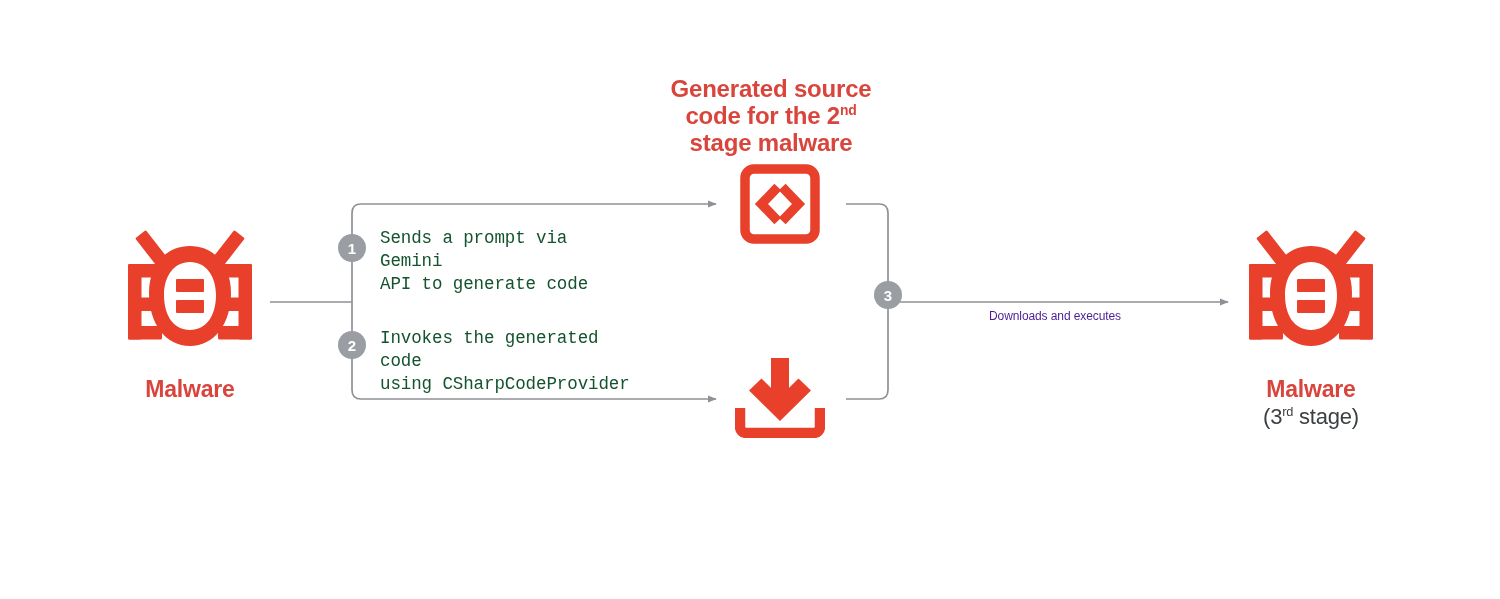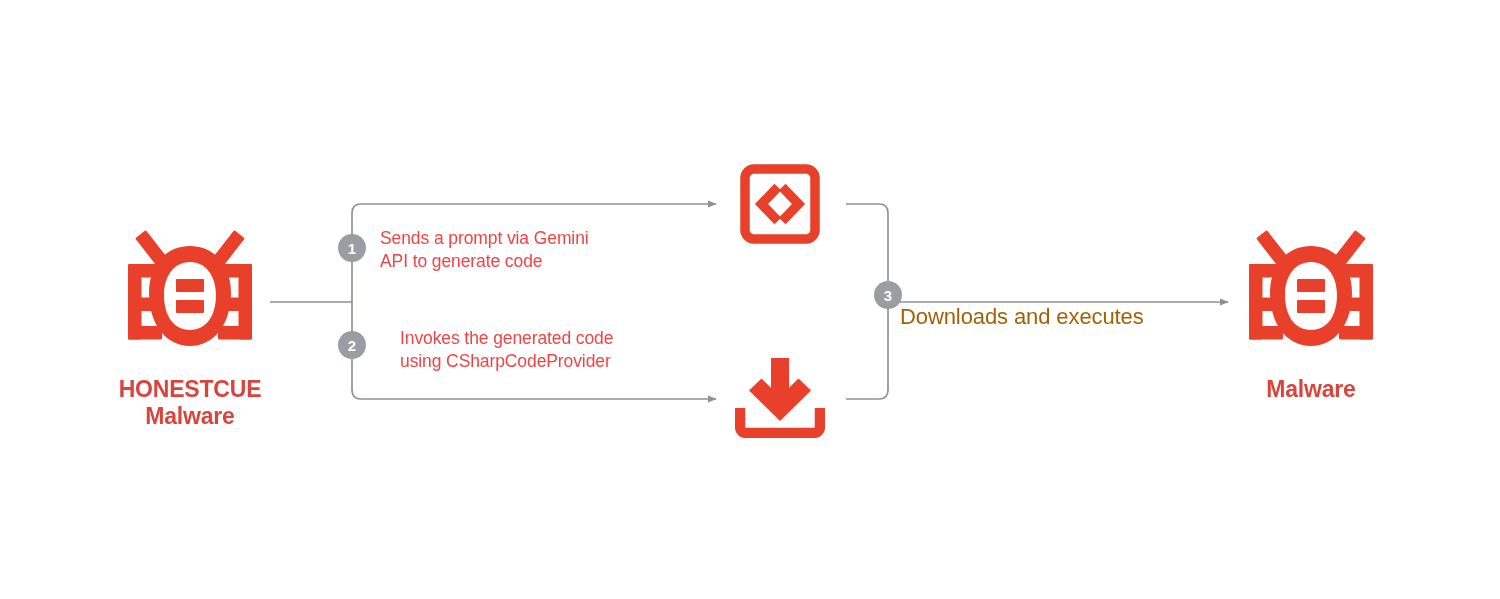--- a/index.html
+++ b/index.html
@@ -56,32 +56,34 @@
   }
   sup {
     font-size: 0.58em;
     vertical-align: super;
     line-height: 0;
   }
 
   
   .step-text {
     position: absolute;
-    color: #ef4444;
+    color: #14532d;
     font-size: 17.5px;
     line-height: 23px;
     letter-spacing: -0.1px;
     white-space: pre-line;
+    font-family: Liberation Mono, monospace;
   }
   .edge-label {
     position: absolute;
-    color: #a16207;
-    font-size: 22px;
+    color: #4c1d95;
+    font-size: 12px;
     line-height: 23px;
     letter-spacing: -0.1px;
+    text-align: center;
   }
 
   
   .badge {
     position: absolute;
     width: 28px; height: 28px;
     border-radius: 50%;
     background: #9a9da2;
     color: #ffffff;
     font-size: 15px;
@@ -139,32 +141,36 @@
                  M66,44 C50,44 40,58 40,77 C40,98 50,112 66,112
                  C82,112 92,98 92,77 C92,58 82,44 66,44 Z" fill-rule="evenodd"></path>
 
         <rect x="52" y="61" width="28" height="13" rx="1"></rect>
         <rect x="52" y="82" width="28" height="13" rx="1"></rect>
       </g>
     </svg>
   </div>
 
   <div class="node-label" style="left:70px; top:376px; width:240px;">
-    <div>HONESTCUE</div>
     <div>Malware</div>
   </div>
 
   <div class="badge" style="left:338px; top:234px;">1</div>
   <div class="step-text" style="left:380px; top:227px; width:260px;">Sends a prompt via Gemini
 API to generate code</div>
 
   <div class="badge" style="left:338px; top:331px;">2</div>
-  <div class="step-text" style="left:400px; top:327px; width:270px;">Invokes the generated code
+  <div class="step-text" style="left:380px; top:327px; width:270px;">Invokes the generated code
 using CSharpCodeProvider</div>
 
+  <div class="red-heading" style="left:651px; top:75px; width:240px;">
+    <div>Generated source</div>
+    <div><span>code for the 2</span><sup>nd</sup></div>
+    <div>stage malware</div>
+  </div>
 
   <div class="node-icon" style="left:740px; top:164px; width:80px; height:80px;">
     <svg viewBox="0 0 80 80" width="80" height="80" aria-hidden="true">
       <rect x="5" y="5" width="70" height="70" rx="9" ry="9" fill="none" stroke="#E8402A" stroke-width="9.5"></rect>
       <path d="M34.5,26.5 L21.5,40 L34.5,53.5" fill="none" stroke="#E8402A" stroke-width="9.5" stroke-linecap="square" stroke-linejoin="miter"></path>
       <path d="M45.5,26.5 L58.5,40 L45.5,53.5" fill="none" stroke="#E8402A" stroke-width="9.5" stroke-linecap="square" stroke-linejoin="miter"></path>
     </svg>
   </div>
 
   <div class="node-icon" style="left:735px; top:358px; width:90px; height:80px;">
@@ -201,15 +207,16 @@
                  M66,44 C50,44 40,58 40,77 C40,98 50,112 66,112
                  C82,112 92,98 92,77 C92,58 82,44 66,44 Z" fill-rule="evenodd"></path>
         <rect x="52" y="61" width="28" height="13" rx="1"></rect>
         <rect x="52" y="82" width="28" height="13" rx="1"></rect>
       </g>
     </svg>
   </div>
 
   <div class="node-label" style="left:1191px; top:376px; width:240px;">
     <div>Malware</div>
+    <div class="node-sublabel"><span>(3</span><sup>rd</sup><span> stage)</span></div>
   </div>
 
 </div>
 
 </body></html>

